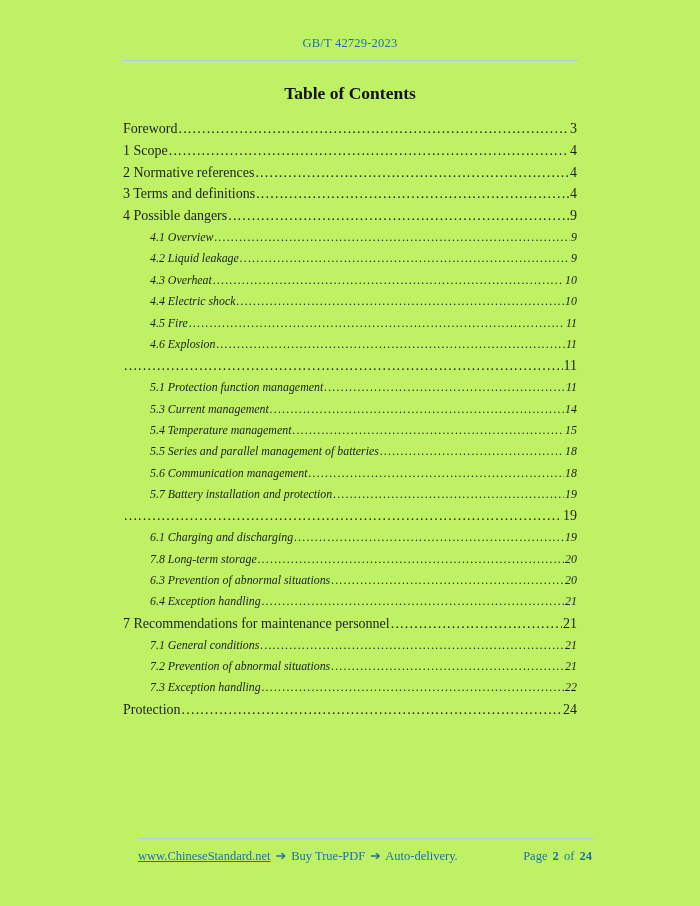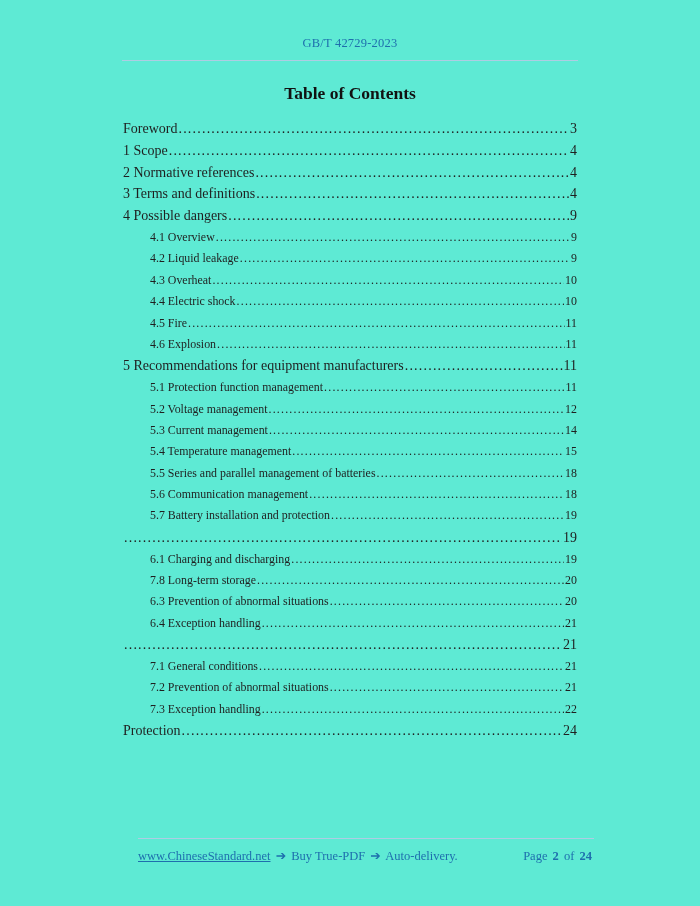--- a/index.html
+++ b/index.html
@@ -4,21 +4,21 @@
 <style>
   html, body {
     margin: 0;
     padding: 0;
     background: #ffffff;
   }
   .page {
     position: relative;
     width: 700px;
     height: 906px;
-    background: #5eead4;
+    background: #bef264;
     font-family: "Liberation Serif", "DejaVu Serif", serif;
     color: #1c1c1c;
     overflow: hidden;
   }
   .header-code {
     margin-top: 36px;
     text-align: center;
     font-size: 12.5px;
     color: #1e6fad;
     letter-spacing: 0.2px;
@@ -45,20 +45,21 @@
     align-items: baseline;
     height: 21.8px;
     font-size: 14px;
     color: #1f1f1f;
     white-space: nowrap;
   }
   .toc-row.level-1 {
     padding-left: 27px;
     font-size: 11.9px;
     height: 21.4px;
+    font-style: italic;
   }
   .toc-label {
     flex: 0 0 auto;
   }
   .toc-leader {
     flex: 1 1 auto;
     overflow: hidden;
     white-space: nowrap;
     margin: 0 1px;
     min-width: 10px;
@@ -175,36 +176,30 @@
     <span class="toc-page">11</span>
   </div>
 
   <div class="toc-row level-1">
     <span class="toc-label">4.6 Explosion</span>
     <span class="toc-leader"></span>
     <span class="toc-page">11</span>
   </div>
 
   <div class="toc-row level-0">
-    <span class="toc-label">5 Recommendations for equipment manufacturers</span>
     <span class="toc-leader"></span>
     <span class="toc-page">11</span>
   </div>
 
   <div class="toc-row level-1">
     <span class="toc-label">5.1 Protection function management</span>
     <span class="toc-leader"></span>
     <span class="toc-page">11</span>
   </div>
 
-  <div class="toc-row level-1">
-    <span class="toc-label">5.2 Voltage management</span>
-    <span class="toc-leader"></span>
-    <span class="toc-page">12</span>
-  </div>
 
   <div class="toc-row level-1">
     <span class="toc-label">5.3 Current management</span>
     <span class="toc-leader"></span>
     <span class="toc-page">14</span>
   </div>
 
   <div class="toc-row level-1">
     <span class="toc-label">5.4 Temperature management</span>
     <span class="toc-leader"></span>
@@ -252,20 +247,21 @@
     <span class="toc-page">20</span>
   </div>
 
   <div class="toc-row level-1">
     <span class="toc-label">6.4 Exception handling</span>
     <span class="toc-leader"></span>
     <span class="toc-page">21</span>
   </div>
 
   <div class="toc-row level-0">
+    <span class="toc-label">7 Recommendations for maintenance personnel</span>
     <span class="toc-leader"></span>
     <span class="toc-page">21</span>
   </div>
 
   <div class="toc-row level-1">
     <span class="toc-label">7.1 General conditions</span>
     <span class="toc-leader"></span>
     <span class="toc-page">21</span>
   </div>
 

